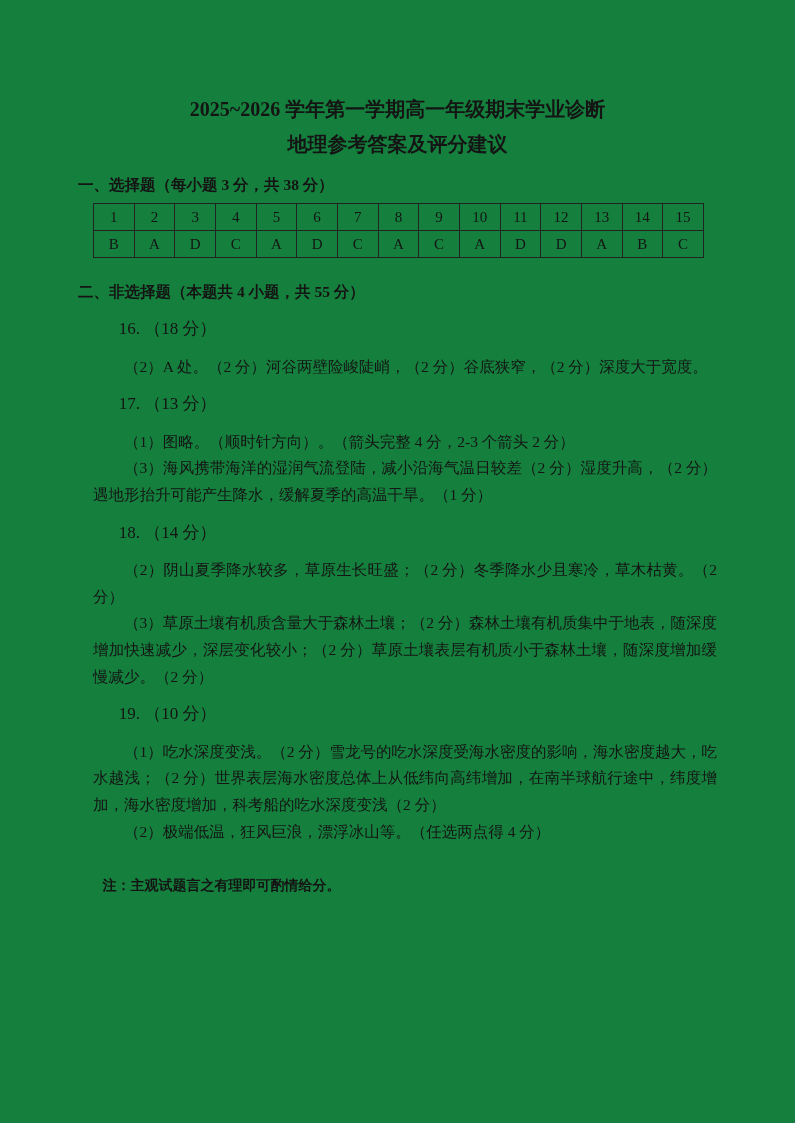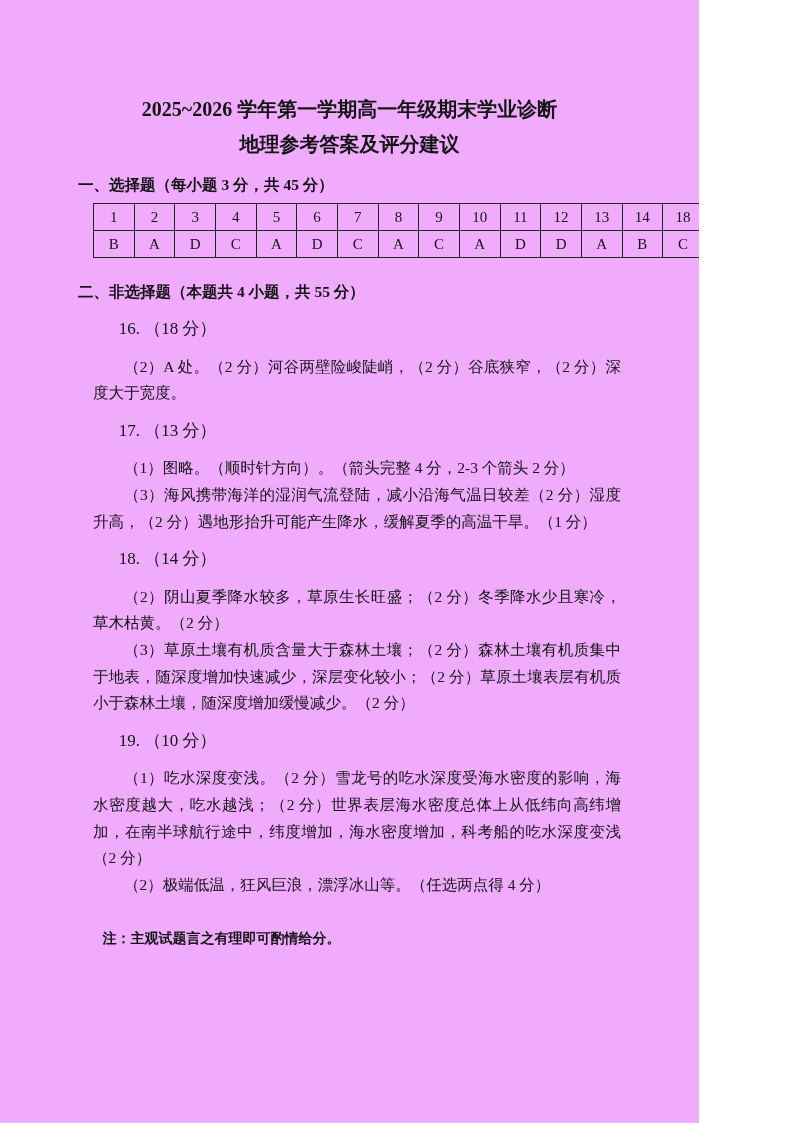--- a/index.html
+++ b/index.html
@@ -6,23 +6,23 @@
   html, body { margin: 0; padding: 0; }
   body {
     width: 795px;
     height: 1123px;
     background: #ffffff;
     font-family: "Liberation Serif", "DejaVu Serif", serif;
     color: #141414;
   }
   .page {
     position: relative;
-    width: 699px;
+    width: 795px;
     height: 1123px;
-    background: #f0abfc;
+    background: #15803d;
     padding: 95px 78px 0 78px;
     overflow: hidden;
   }
   .title {
     margin: 0;
     text-align: center;
     font-size: 20px;
     font-weight: 700;
     line-height: 29px;
   }
@@ -76,40 +76,40 @@
   }
 </style>
 </head>
 <body>
 
 <div class="page">
 
   <h1 class="title">2025~2026 学年第一学期高一年级期末学业诊断</h1>
   <h1 class="title title-second">地理参考答案及评分建议</h1>
 
-  <p class="section-heading">一、选择题（每小题 3 分，共 45 分）</p>
+  <p class="section-heading">一、选择题（每小题 3 分，共 38 分）</p>
 
   <table class="answer-table">
     <tbody>
         <tr>
           <td>1</td>
           <td>2</td>
           <td>3</td>
           <td>4</td>
           <td>5</td>
           <td>6</td>
           <td>7</td>
           <td>8</td>
           <td>9</td>
           <td>10</td>
           <td>11</td>
           <td>12</td>
           <td>13</td>
           <td>14</td>
-          <td>18</td>
+          <td>15</td>
         </tr>
         <tr>
           <td>B</td>
           <td>A</td>
           <td>D</td>
           <td>C</td>
           <td>A</td>
           <td>D</td>
           <td>C</td>
           <td>A</td>

